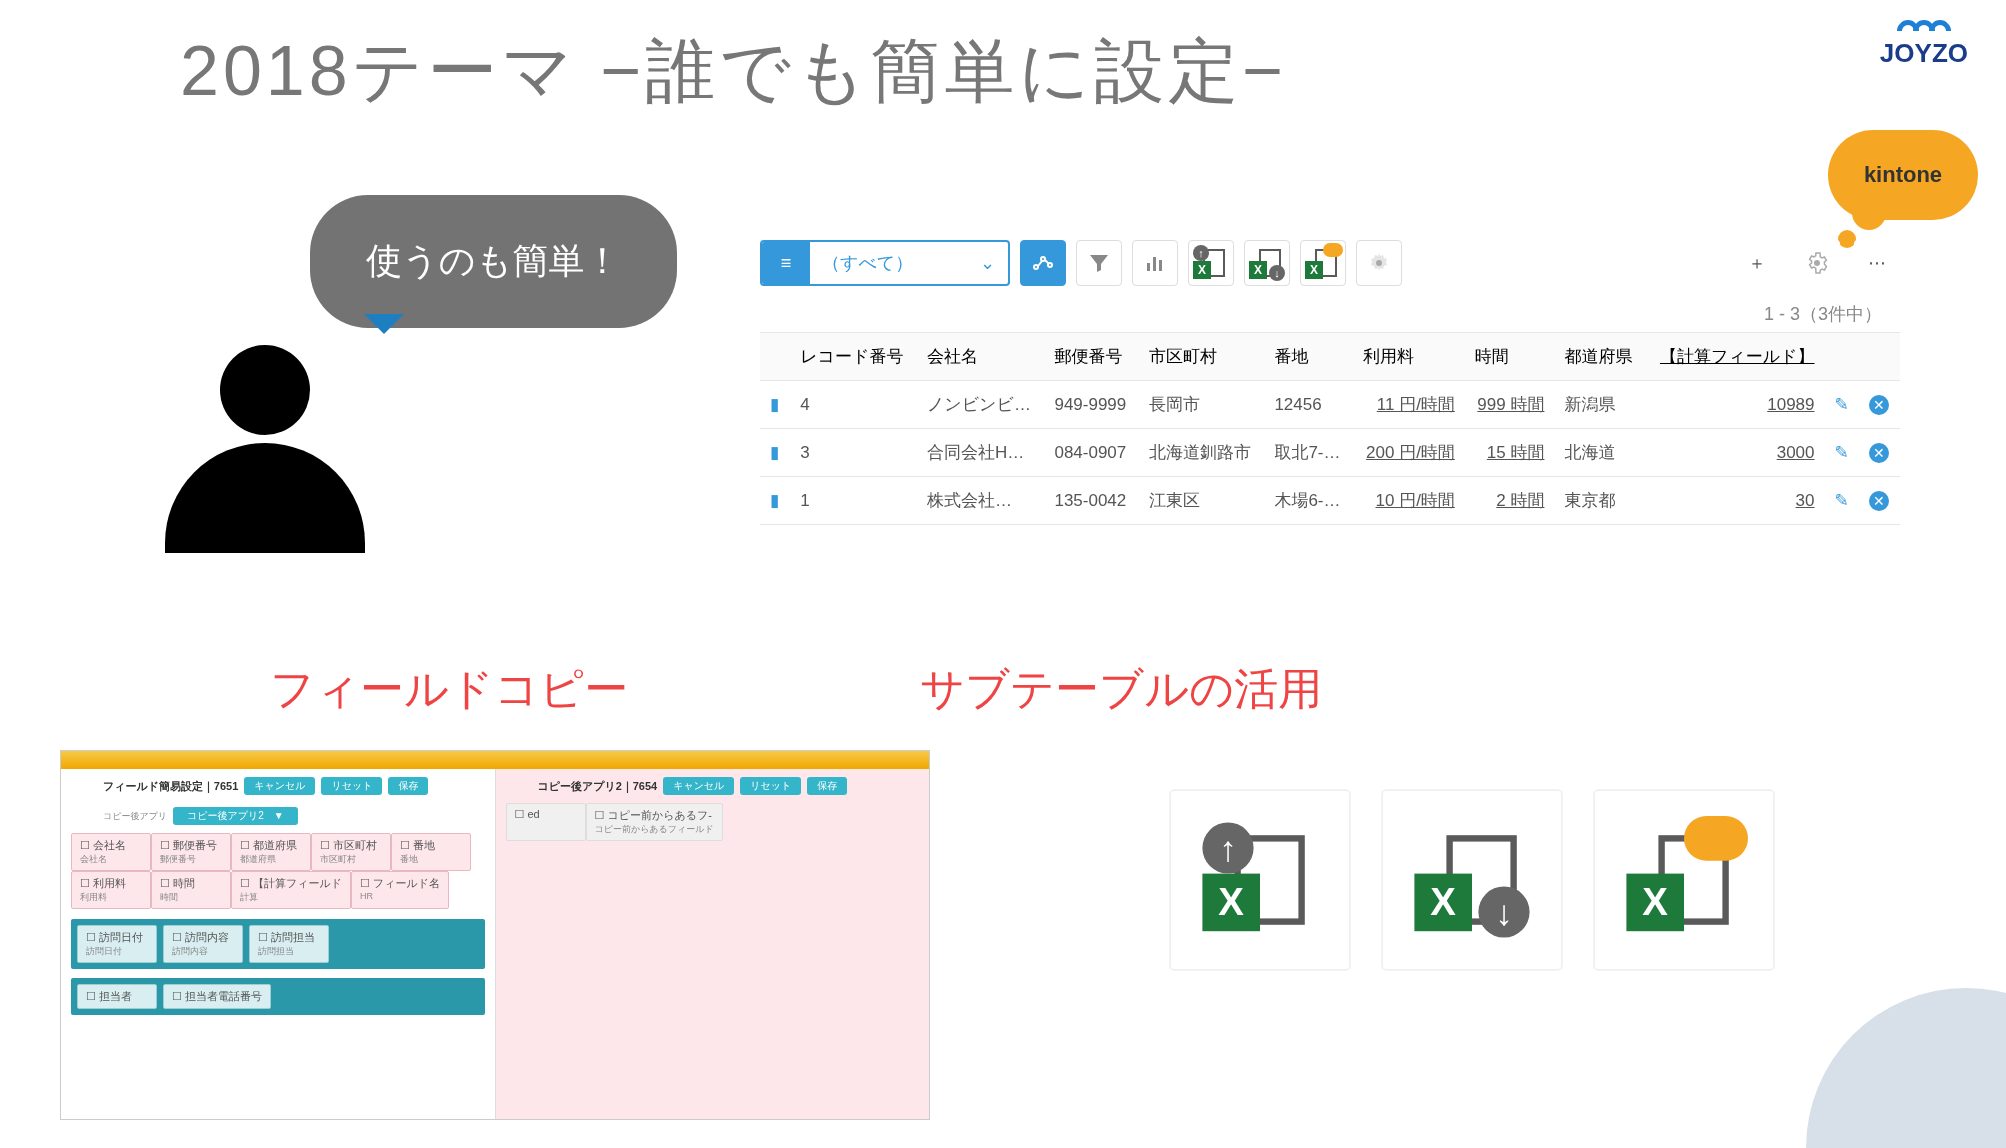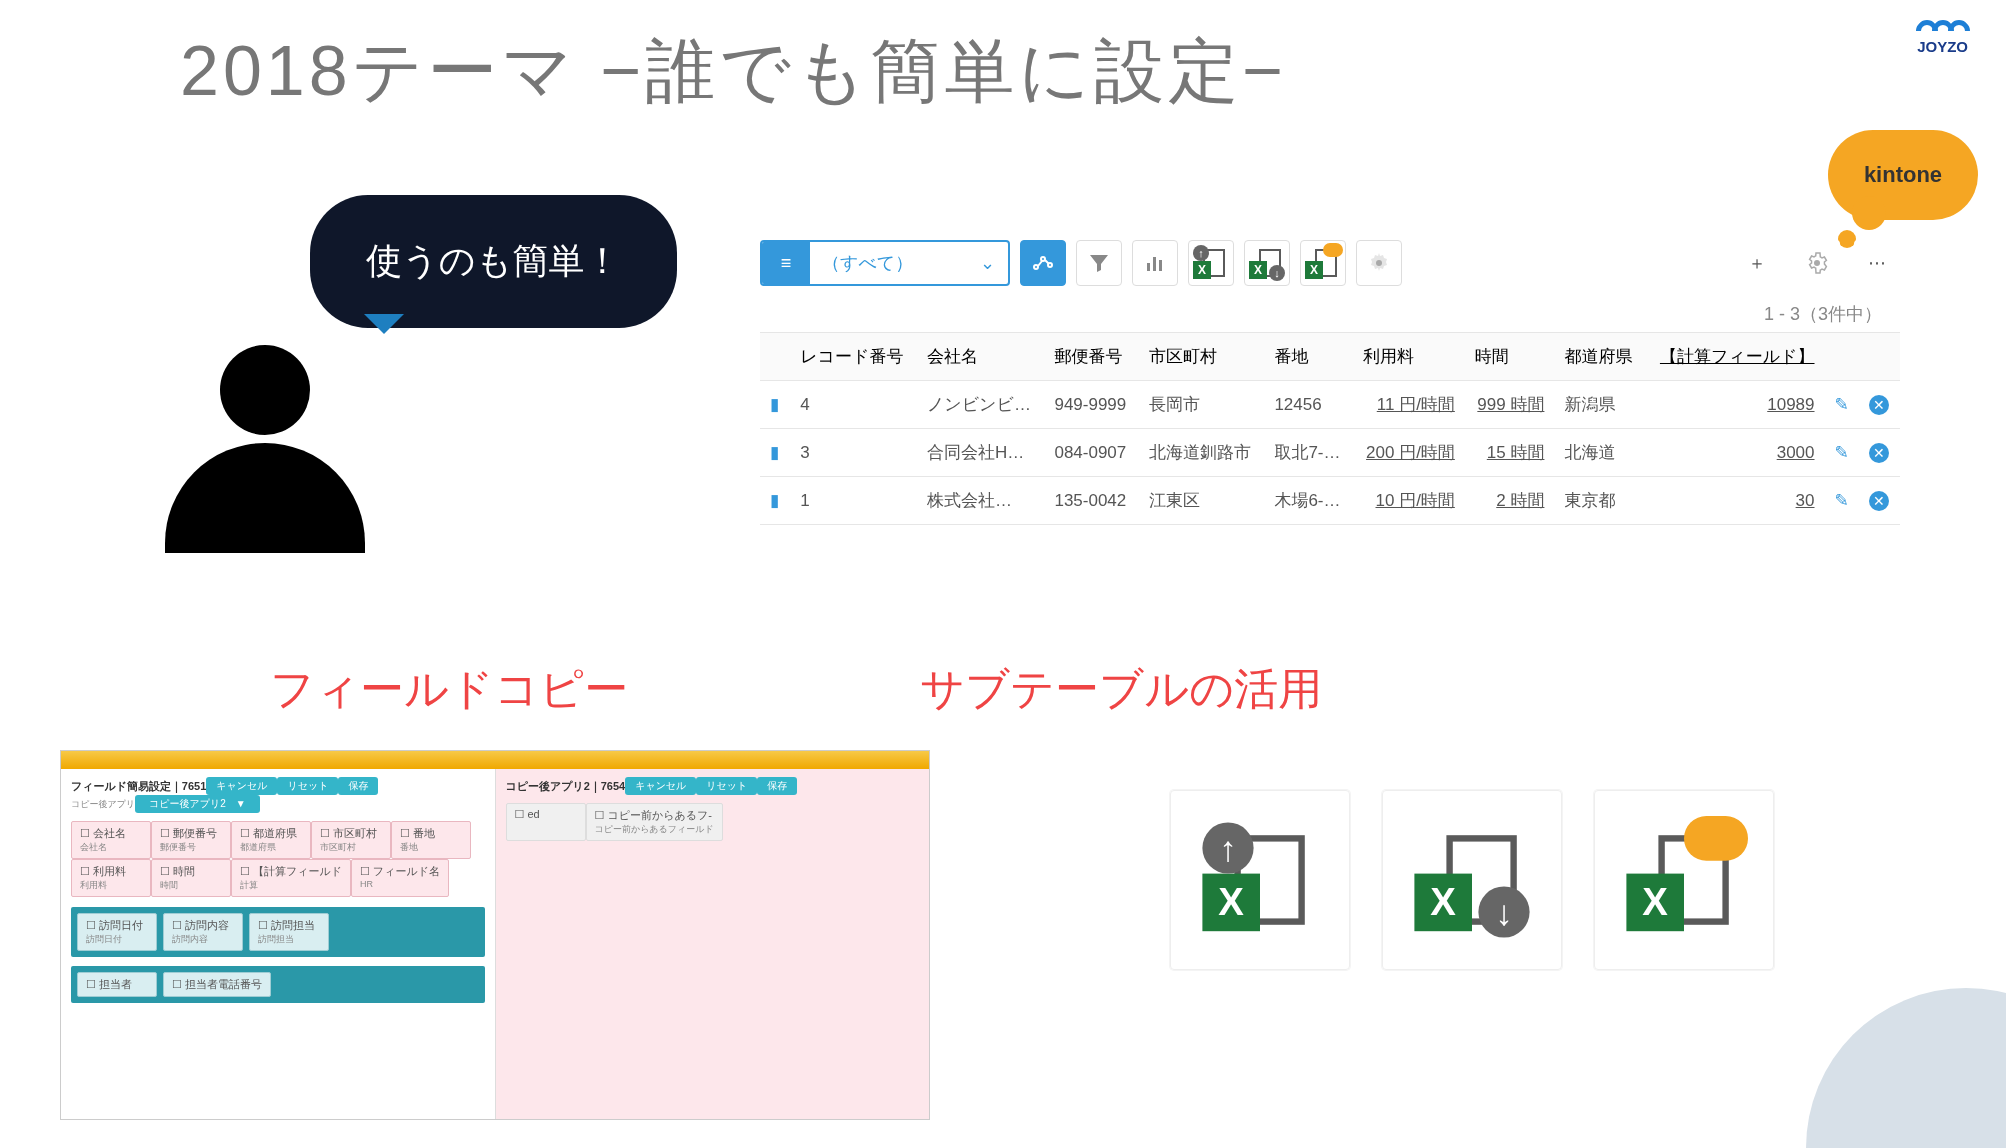--- a/index.html
+++ b/index.html
@@ -21,21 +21,21 @@
     letter-spacing: 4px;
   }
 
   
   .joyzo-logo {
     position: absolute;
     top: 20px; right: 38px;
     text-align: center;
     font-weight: bold;
     color: #1a3c8a;
-    font-size: 15px;
+    font-size: 26px;
   }
   .joyzo-arcs {
     display: flex; justify-content: center; gap: -4px;
     margin-bottom: -4px;
   }
   .joyzo-arcs span {
     width: 22px; height: 22px; border: 5px solid #1e7fd6; border-radius: 50%;
     border-bottom-color: transparent; border-left-color: transparent;
     transform: rotate(-45deg); display: inline-block; margin: 0 -3px;
   }
@@ -54,21 +54,21 @@
   .kintone-badge::after {
     content: ""; position: absolute; background: #f5a623; border-radius: 50%;
   }
   .kintone-badge::before { width: 34px; height: 34px; bottom: -10px; left: 24px; }
   .kintone-badge::after  { width: 18px; height: 18px; bottom: -28px; left: 10px; }
 
   
   .speech {
     position: absolute;
     top: 195px; left: 310px;
-    background: #0f172a;
+    background: #737373;
     color: #fff;
     padding: 42px 56px;
     border-radius: 58px;
     font-size: 36px;
     font-weight: 500;
   }
   .speech::after {
     content: ""; position: absolute; bottom: -26px; left: 54px;
     border: 20px solid transparent; border-top-color: #1e7fc0;
   }
@@ -152,21 +152,21 @@
     border: 1px solid #ccc;
     background: #fff;
     overflow: hidden;
     font-size: 11px;
   }
   .fc-top { height: 18px; background: linear-gradient(#f7c948,#f0a800); }
   .fc-body { display: flex; height: calc(100% - 18px); }
   .fc-pane { flex: 1; padding: 8px 10px; overflow: hidden; }
   .fc-pane.left  { border-right: 1px solid #ddd; }
   .fc-pane.right { background: #fde7eb; }
-  .fc-head { display:flex; align-items:center; gap:0; margin-bottom:8px; flex-wrap: wrap; }
+  .fc-head { display:flex; align-items:center; gap:6px; margin-bottom:8px; flex-wrap: wrap; margin-left: 32px; }
   .fc-head .ttl { font-weight:bold; color:#333; }
   .fc-head .pill { background:#34b5c9; color:#fff; padding:2px 10px; border-radius:3px; font-size:10px; }
   .fc-head .dd { background:#34b5c9; color:#fff; padding:2px 14px; border-radius:3px; font-size:10px; }
   .fc-grid { display:flex; flex-wrap:wrap; gap:0; }
   .fc-chip {
     background:#fde7eb; border:1px solid #e9b7c0; padding:4px 8px;
     min-width:80px; border-radius:2px; color:#555;
   }
   .fc-chip.gray { background:#f0f0f0; border-color:#ddd; }
   .fc-chip .lab { font-size:9px; color:#888; display:block; }

